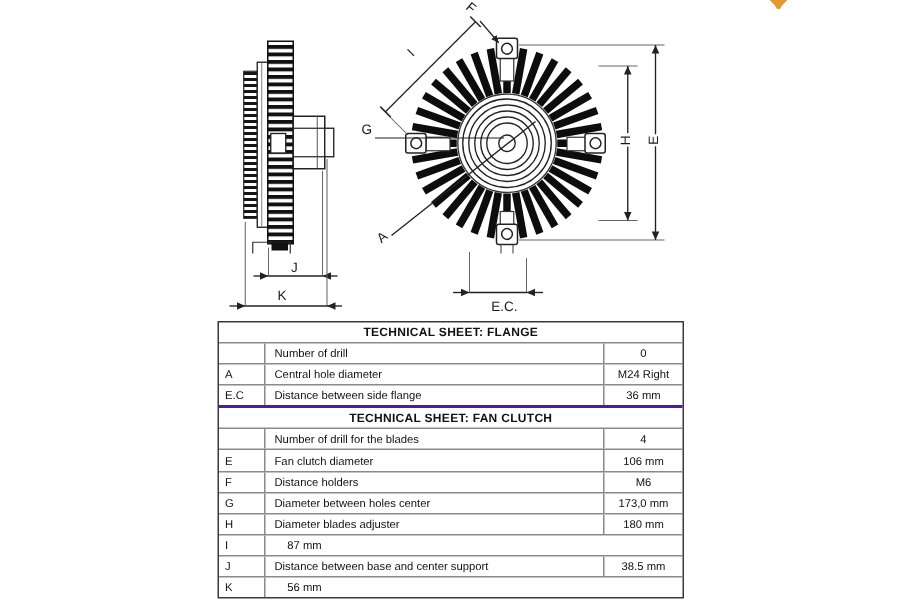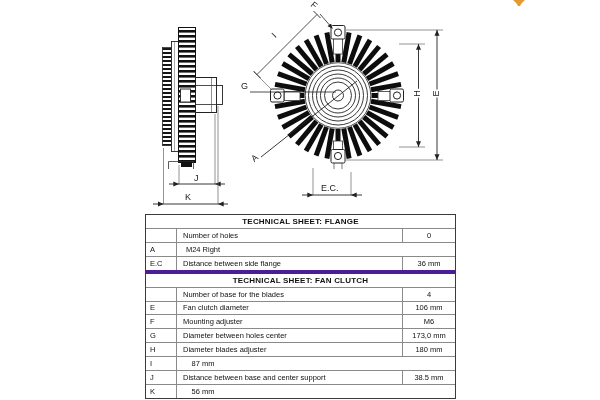--- a/index.html
+++ b/index.html
@@ -8,32 +8,32 @@
     font-family:"Liberation Sans",sans-serif;color:#111;overflow:hidden;
   }
   .stage{position:absolute;inset:0;}
   svg{position:absolute;left:0;top:0;}
   
   .lbl{position:absolute;font-size:9px;line-height:9px;color:#1a1a1a;white-space:nowrap;}
   .lbl.rot45{transform:rotate(40deg);}
   .lbl.rotm45{transform:rotate(-45deg);}
   .lbl.rotm40{transform:rotate(-40deg);}
   .lbl.rot90{transform:rotate(-90deg);background:#fff;padding:0 1px;}
-  .lbl.center{width:24px;text-align:left;background:#fff;}
+  .lbl.center{width:24px;text-align:right;background:#fff;margin-top:16px;}
   
   .logo-frag{position:absolute;left:513px;top:0;width:12px;height:6px;
     clip-path:polygon(0 0,100% 0,72% 55%,58% 100%,42% 100%,28% 55%);}
   
   .sheet{
     position:absolute;left:145px;top:214px;width:309px;height:183px;
     border:1px solid #3a3a3a;background:#fff;display:flex;flex-direction:column;
   }
   .t-header{
     flex:1;display:flex;align-items:center;justify-content:center;
-    font-weight:bold;font-size:8px;letter-spacing:.2px;border-top:4px solid #4c1d95;
+    font-weight:bold;font-size:8px;letter-spacing:.2px;border-top:2px solid #4c1d95;
   }
   .sheet > :first-child{border-top:none;}
   .t-row{flex:1;display:flex;border-top:1px solid #8a8a8a;min-height:0;}
   .c{display:flex;align-items:center;font-size:7.5px;overflow:hidden;white-space:nowrap;}
   .c.l{width:26px;padding-left:4px;border-right:1px solid #8a8a8a;}
   .c.d{flex:1;padding-left:6px;border-right:1px solid #8a8a8a;}
   .c.v{width:52px;justify-content:center;}
 </style>
 </head>
 <body>
@@ -183,48 +183,49 @@
   <span class="lbl" style="left:194px;top:174px;">J</span>
   <span class="lbl" style="left:185px;top:193px;">K</span>
 
   <div class="logo-frag" id="logoFrag" style="background: rgb(228, 154, 47);"></div>
 
   <div class="sheet">
     <div class="t-header">TECHNICAL SHEET: FLANGE</div>
 
     <div class="t-row">
       <div class="c l"></div>
-      <div class="c d">Number of holes</div>
+      <div class="c d">Number of drill</div>
       <div class="c v">0</div>
     </div>
     <div class="t-row">
       <div class="c l">A</div>
+      <div class="c d">Central hole diameter</div>
       <div class="c v">M24 Right</div>
     </div>
     <div class="t-row">
       <div class="c l">E.C</div>
       <div class="c d">Distance between side flange</div>
       <div class="c v">36 mm</div>
     </div>
 
     <div class="t-header">TECHNICAL SHEET: FAN CLUTCH</div>
 
     <div class="t-row">
       <div class="c l"></div>
-      <div class="c d">Number of base for the blades</div>
+      <div class="c d">Number of drill for the blades</div>
       <div class="c v">4</div>
     </div>
     <div class="t-row">
       <div class="c l">E</div>
       <div class="c d">Fan clutch diameter</div>
       <div class="c v">106 mm</div>
     </div>
     <div class="t-row">
       <div class="c l">F</div>
-      <div class="c d">Mounting adjuster</div>
+      <div class="c d">Distance holders</div>
       <div class="c v">M6</div>
     </div>
     <div class="t-row">
       <div class="c l">G</div>
       <div class="c d">Diameter between holes center</div>
       <div class="c v">173,0 mm</div>
     </div>
     <div class="t-row">
       <div class="c l">H</div>
       <div class="c d">Diameter blades adjuster</div>

